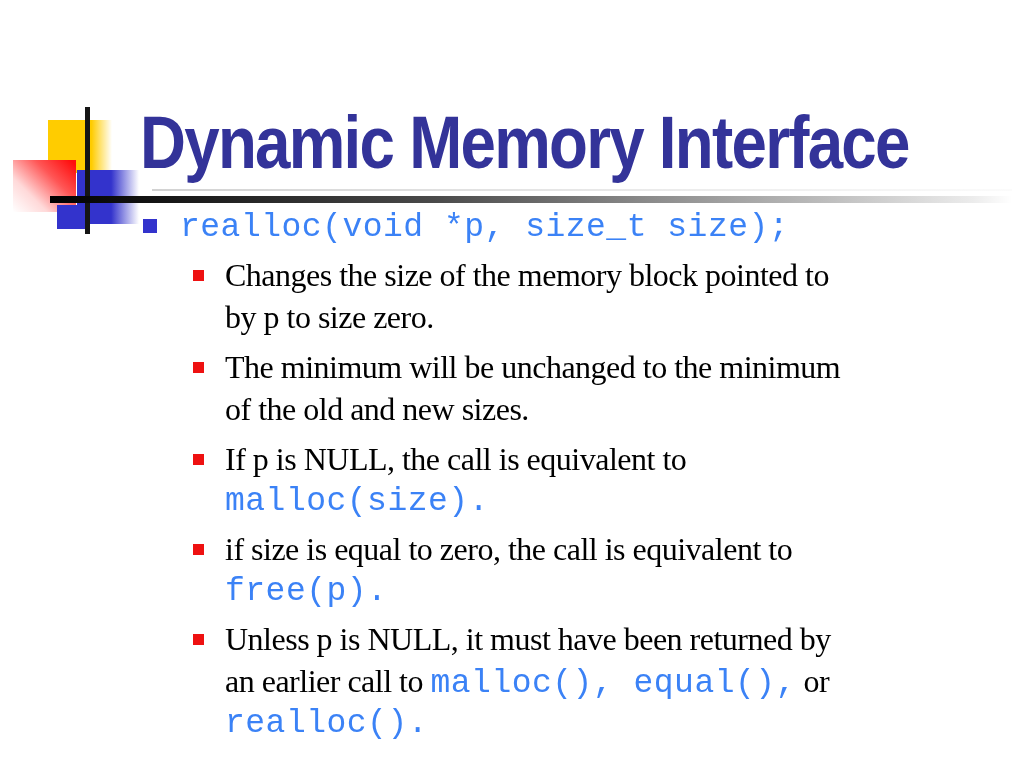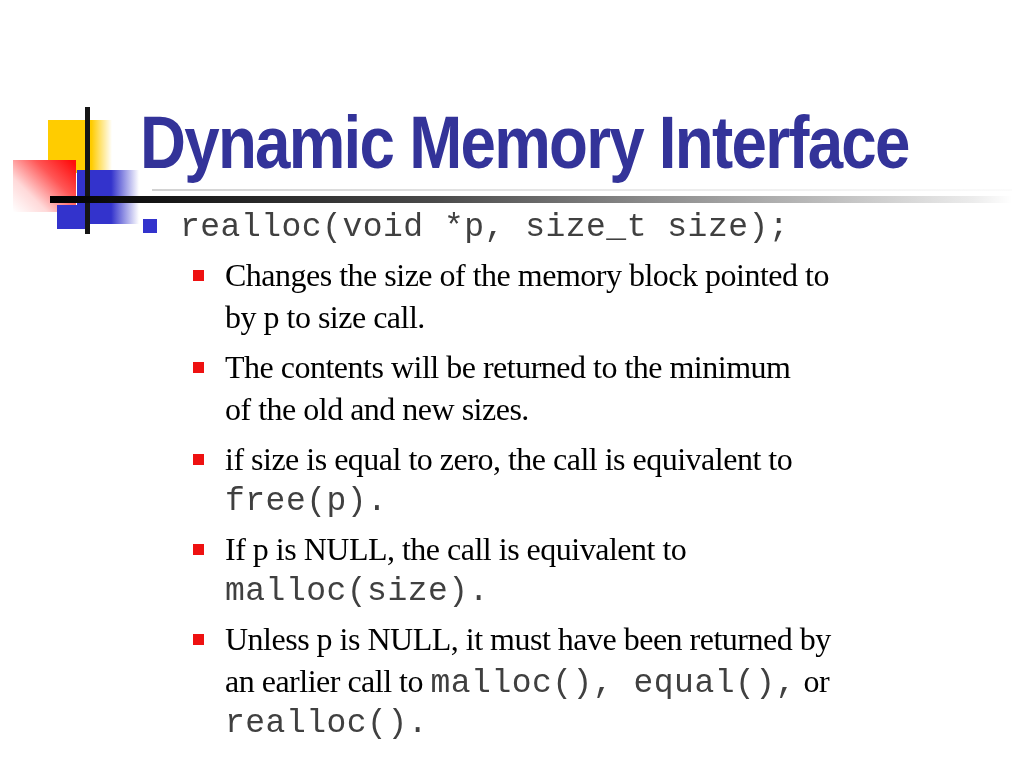--- a/index.html
+++ b/index.html
@@ -32,21 +32,21 @@
   .bullet { position:relative; }
   .bullet .marker { position:absolute; display:block; }
   .level1 { padding-left:37px; margin-bottom:7px; }
   .level1 .marker { left:0; top:10px; width:14px; height:14px; background:var(--bullet1-color); }
   .level1 .bline { line-height:38px; }
   .level2 { padding-left:82px; margin-bottom:8px; }
   .level2 .marker { left:50px; top:13px; width:11px; height:11px; background:var(--bullet2-color); }
   .bline { line-height:37px; white-space:nowrap; }
   .sans { font-family:Liberation Serif, serif; font-size:32px; letter-spacing:-0.5px; }
   .mono { font-family:"Liberation Mono","DejaVu Sans Mono", monospace; font-size:33px;
-          letter-spacing:0.5px; line-height:inherit; color:#404040; }
+          letter-spacing:0.5px; line-height:inherit; color:#3b82f6; }
 </style>
 </head>
 <body>
 
 <div id="slide">
 
   <div class="shape yellow-sq"></div>
   <div class="shape red-sq"></div>
   <div class="shape blue-sq"></div>
   <div class="shape blue-sq-small"></div>
@@ -60,42 +60,42 @@
       <div class="bullet level1">
         <span class="marker"></span>
         <div>
           <div class="bline"><span class="mono">realloc(void *p, size_t size);</span></div>
         </div>
       </div>
       <div class="bullet level2">
         <span class="marker"></span>
         <div>
           <div class="bline"><span class="sans">Changes the size of the memory block pointed to</span></div>
-          <div class="bline"><span class="sans">by p to size call.</span></div>
+          <div class="bline"><span class="sans">by p to size zero.</span></div>
         </div>
       </div>
       <div class="bullet level2">
         <span class="marker"></span>
         <div>
-          <div class="bline"><span class="sans">The contents will be returned to the minimum</span></div>
+          <div class="bline"><span class="sans">The minimum will be unchanged to the minimum</span></div>
           <div class="bline"><span class="sans">of the old and new sizes.</span></div>
+        </div>
+      </div>
+      <div class="bullet level2">
+        <span class="marker"></span>
+        <div>
+          <div class="bline"><span class="sans">If p is NULL, the call is equivalent to</span></div>
+          <div class="bline"><span class="mono">malloc(size).</span></div>
         </div>
       </div>
       <div class="bullet level2">
         <span class="marker"></span>
         <div>
           <div class="bline"><span class="sans">if size is equal to zero, the call is equivalent to</span></div>
           <div class="bline"><span class="mono">free(p).</span></div>
-        </div>
-      </div>
-      <div class="bullet level2">
-        <span class="marker"></span>
-        <div>
-          <div class="bline"><span class="sans">If p is NULL, the call is equivalent to</span></div>
-          <div class="bline"><span class="mono">malloc(size).</span></div>
         </div>
       </div>
       <div class="bullet level2">
         <span class="marker"></span>
         <div>
           <div class="bline"><span class="sans">Unless p is NULL, it must have been returned by</span></div>
           <div class="bline"><span class="sans">an earlier call to </span><span class="mono">malloc(), equal(),</span><span class="sans"> or</span></div>
           <div class="bline"><span class="mono">realloc().</span></div>
         </div>
       </div>

